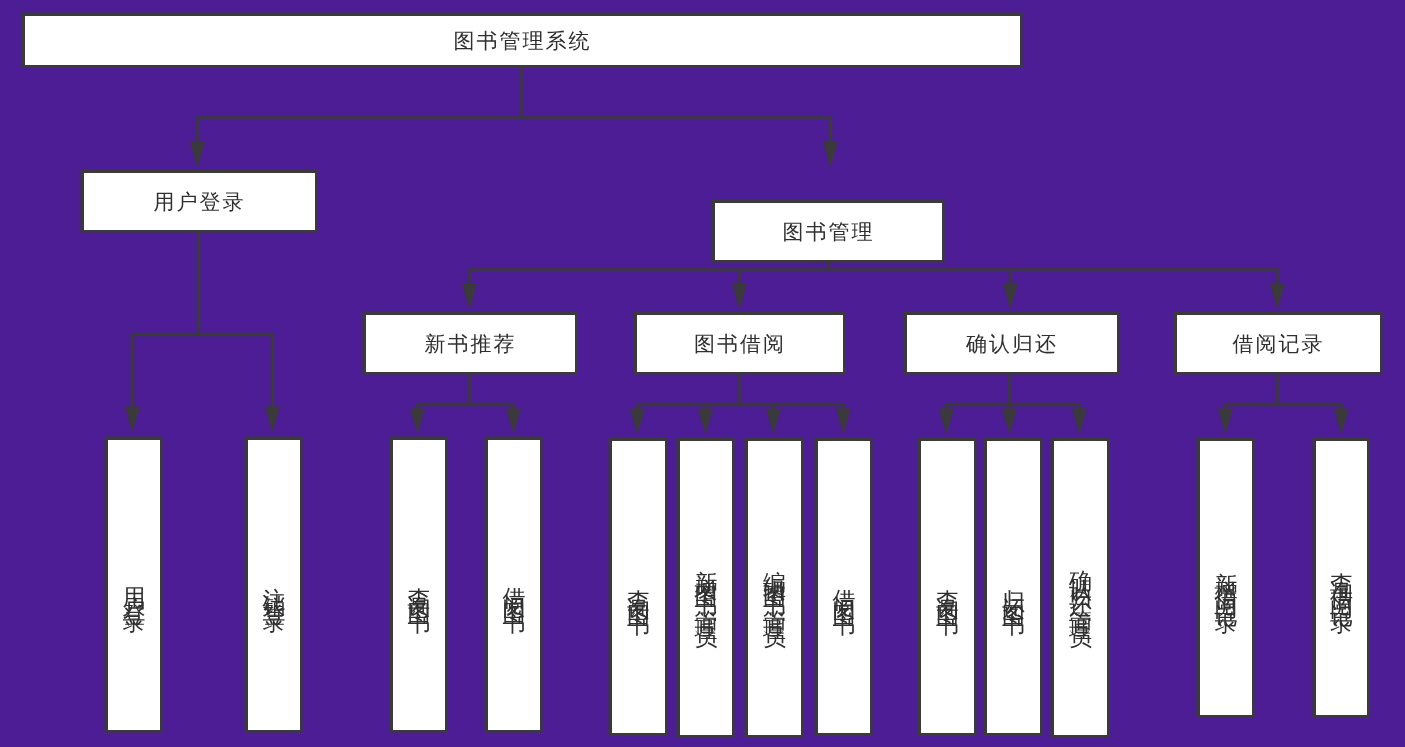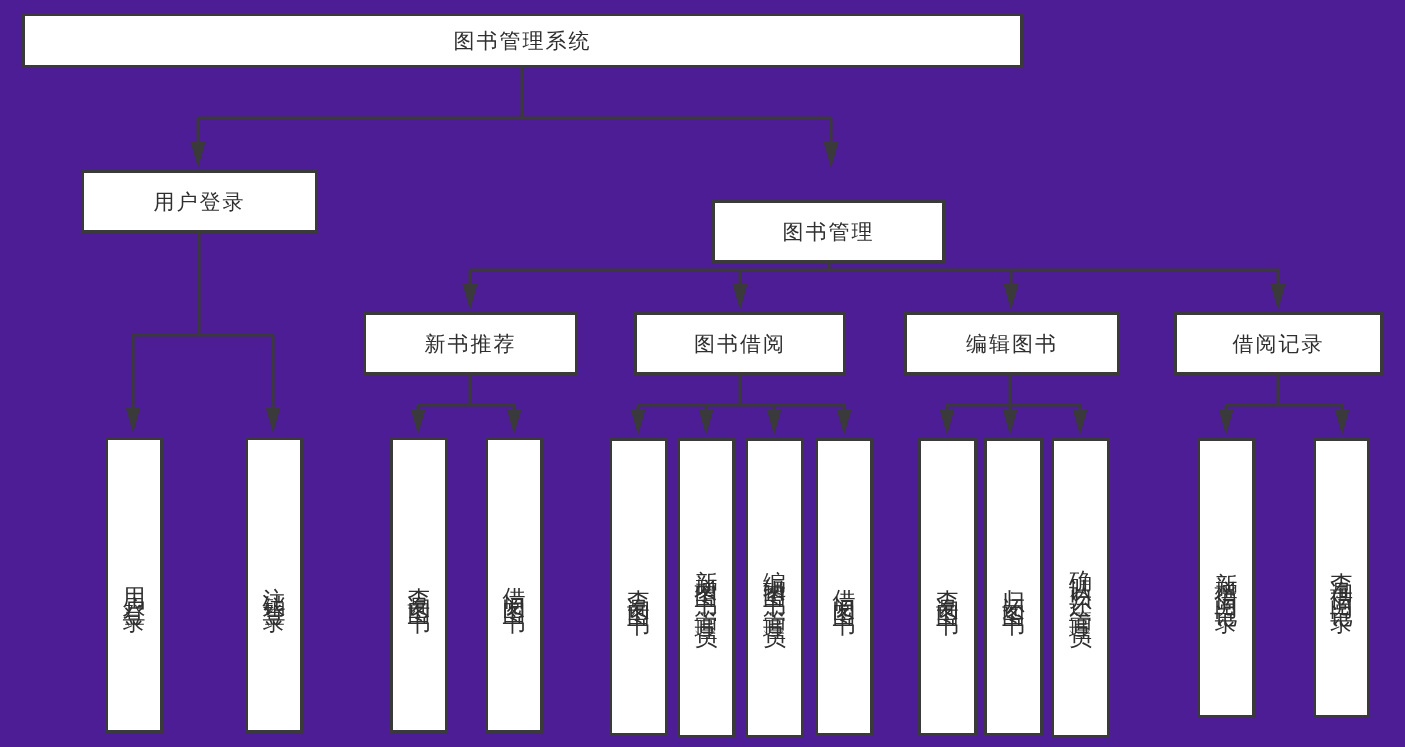--- a/index.html
+++ b/index.html
@@ -115,21 +115,21 @@
     <span>图书管理</span>
   </div>
 
   <div class="node hnode" style="left:363px; top:312px; width:215px; height:63px;">
     <span>新书推荐</span>
   </div>
   <div class="node hnode" style="left:634px; top:312px; width:212px; height:63px;">
     <span>图书借阅</span>
   </div>
   <div class="node hnode" style="left:904px; top:312px; width:216px; height:63px;">
-    <span>编辑图书</span>
+    <span>确认归还</span>
   </div>
   <div class="node hnode" style="left:1174px; top:312px; width:209px; height:63px;">
     <span>借阅记录</span>
   </div>
 
   <div class="node vnode" style="left:105px; top:437px; width:58px; height:296px;">
     <span class="vtext">用户登录</span>
   </div>
   <div class="node vnode" style="left:245px; top:437px; width:58px; height:296px;">
     <span class="vtext">注销登录</span>

